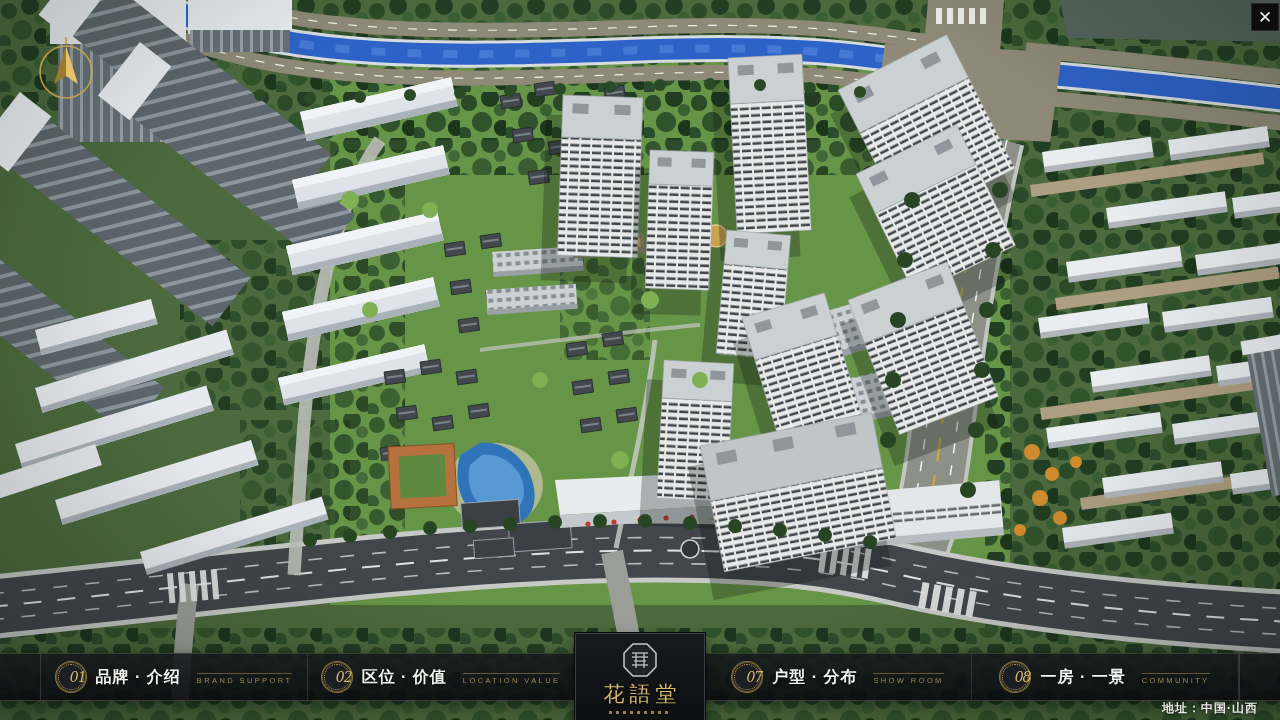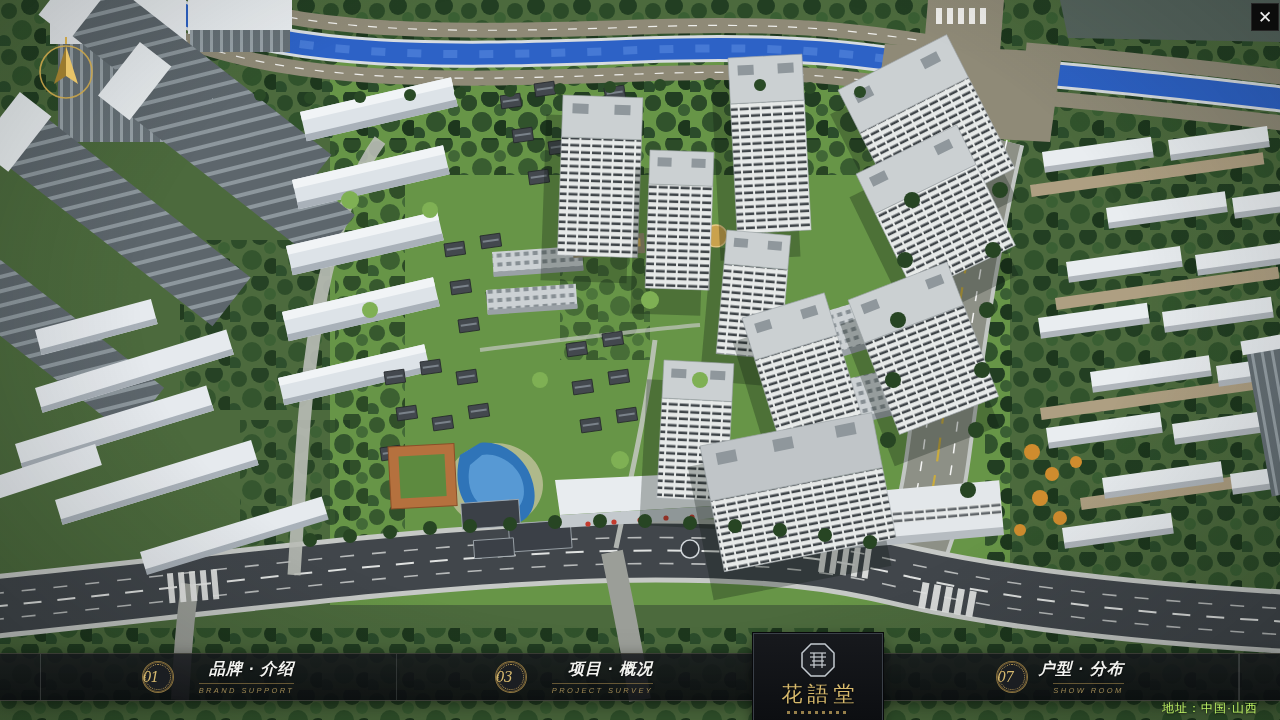--- a/index.html
+++ b/index.html
@@ -20,42 +20,42 @@
     background:linear-gradient(180deg,rgba(22,24,28,.88),rgba(10,12,15,.9));
     border-top:1px solid rgba(220,210,180,.22);border-bottom:1px solid rgba(220,210,180,.18);
     box-shadow:0 4px 14px rgba(0,0,0,.45);}
   .nav-spacer{width:40px;}
   .nav-spacer.sep-r{border-right:1px solid rgba(255,255,255,.14);}
   .nav-spacer.sep-l{border-left:1px solid rgba(255,255,255,.14);}
   .nav-item{flex:1;display:flex;align-items:center;justify-content:center;gap:10px;cursor:pointer;
     border-right:1px solid rgba(255,255,255,.12);}
   .nav-item:last-of-type{border-right:1px solid rgba(255,255,255,.14);}
   .badge{position:relative;width:30px;height:30px;border-radius:50%;background:#1b1e22;flex:0 0 auto;
-    box-shadow:0 0 0 1px #8a7340, inset 0 0 0 1px #6d5a32;display:flex;align-items:center;justify-content:flex-start;}
+    box-shadow:0 0 0 1px #8a7340, inset 0 0 0 1px #6d5a32;display:flex;align-items:center;justify-content:flex-end;}
   .badge::after{content:"";position:absolute;inset:2px;border-radius:50%;border:1px dotted #b99a55;}
   .badge span{font-family:"DejaVu Serif","Liberation Serif",serif;font-style:italic;
     font-size:14px;color:#d6b96e;letter-spacing:-1px;}
-  .nav-text{display:flex;flex-direction:column;align-items:flex-end;font-style:italic;}
+  .nav-text{display:flex;flex-direction:row;align-items:center;}
   .nav-zh{font-size:16px;font-weight:bold;color:#f3f3f0;letter-spacing:1px;white-space:nowrap;
     text-shadow:0 1px 2px rgba(0,0,0,.7);}
   .nav-en{margin-top:3px;padding-top:2px;border-top:1px solid rgba(170,140,78,.55);
     font-size:7.5px;color:#a08a55;letter-spacing:2.4px;white-space:nowrap;margin-left:16px;}
   
   .logo-panel{position:relative;top:-21px;width:128px;height:88px;flex:0 0 auto;z-index:2;
     background:linear-gradient(180deg,#17191d,#0c0e11);border:1px solid #3a4048;
     box-shadow:0 0 0 1px #07080a,0 5px 12px rgba(0,0,0,.55);
     display:flex;flex-direction:column;align-items:center;justify-content:center;gap:3px;cursor:pointer;}
   .logo-name{font-family:"DejaVu Serif","Liberation Serif",serif;font-weight:normal;
     font-size:21px;color:#d8ba6c;letter-spacing:5px;text-indent:5px;
     text-shadow:0 1px 2px rgba(0,0,0,.8);}
   .logo-dots{width:62px;height:3px;
     background:repeating-linear-gradient(90deg,#97804a 0 3px,transparent 3px 7px);}
   
-  .address{position:absolute;right:22px;bottom:3px;font-size:12px;font-weight:normal;
-    color:#bef264;letter-spacing:1px;text-shadow:0 1px 2px rgba(0,0,0,.6);}
+  .address{position:absolute;right:22px;bottom:3px;font-size:12px;font-weight:bold;
+    color:#e5e5e5;letter-spacing:1px;text-shadow:0 1px 2px rgba(0,0,0,.6);}
 </style>
 </head>
 <body>
 
 <div class="stage">
 
   <div class="scene">
   <svg viewBox="0 0 1280 720" preserveAspectRatio="none">
     <defs>
       <pattern id="ptree" width="46" height="46" patternUnits="userSpaceOnUse">
@@ -659,25 +659,25 @@
       <div class="badge">
           <span>01</span>
         </div>
       <div class="nav-text">
         <span class="nav-zh">品牌 · 介绍</span>
         <span class="nav-en">BRAND SUPPORT</span>
       </div>
     </div>
     <div class="nav-item">
       <div class="badge">
-          <span>03</span>
+          <span>02</span>
         </div>
       <div class="nav-text">
-        <span class="nav-zh">项目 · 概况</span>
-        <span class="nav-en">PROJECT SURVEY</span>
+        <span class="nav-zh">区位 · 价值</span>
+        <span class="nav-en">LOCATION VALUE</span>
       </div>
     </div>
 
     <div class="logo-panel">
       <svg width="34" height="34" viewBox="0 0 34 34">
         <polygon points="10,1 24,1 33,10 33,24 24,33 10,33 1,24 1,10" fill="#1e2126" stroke="#c3cad0" stroke-width="1.5"></polygon>
         <g stroke="#c8ced3" stroke-width="1.2">
           <line x1="9" y1="10" x2="25" y2="10"></line>
             <line x1="9" y1="14" x2="25" y2="14"></line>
           <line x1="11" y1="18" x2="23" y2="18"></line>
@@ -692,19 +692,28 @@
 
     <div class="nav-item">
       <div class="badge">
           <span>07</span>
         </div>
       <div class="nav-text">
         <span class="nav-zh">户型 · 分布</span>
         <span class="nav-en">SHOW ROOM</span>
       </div>
     </div>
+    <div class="nav-item">
+      <div class="badge">
+          <span>08</span>
+        </div>
+      <div class="nav-text">
+        <span class="nav-zh">一房 · 一景</span>
+        <span class="nav-en">COMMUNITY</span>
+      </div>
+    </div>
 
     <div class="nav-spacer sep-l"></div>
   </div>
 
   <div class="address">地址：中国·山西</div>
 
 </div>
 
 </body></html>

